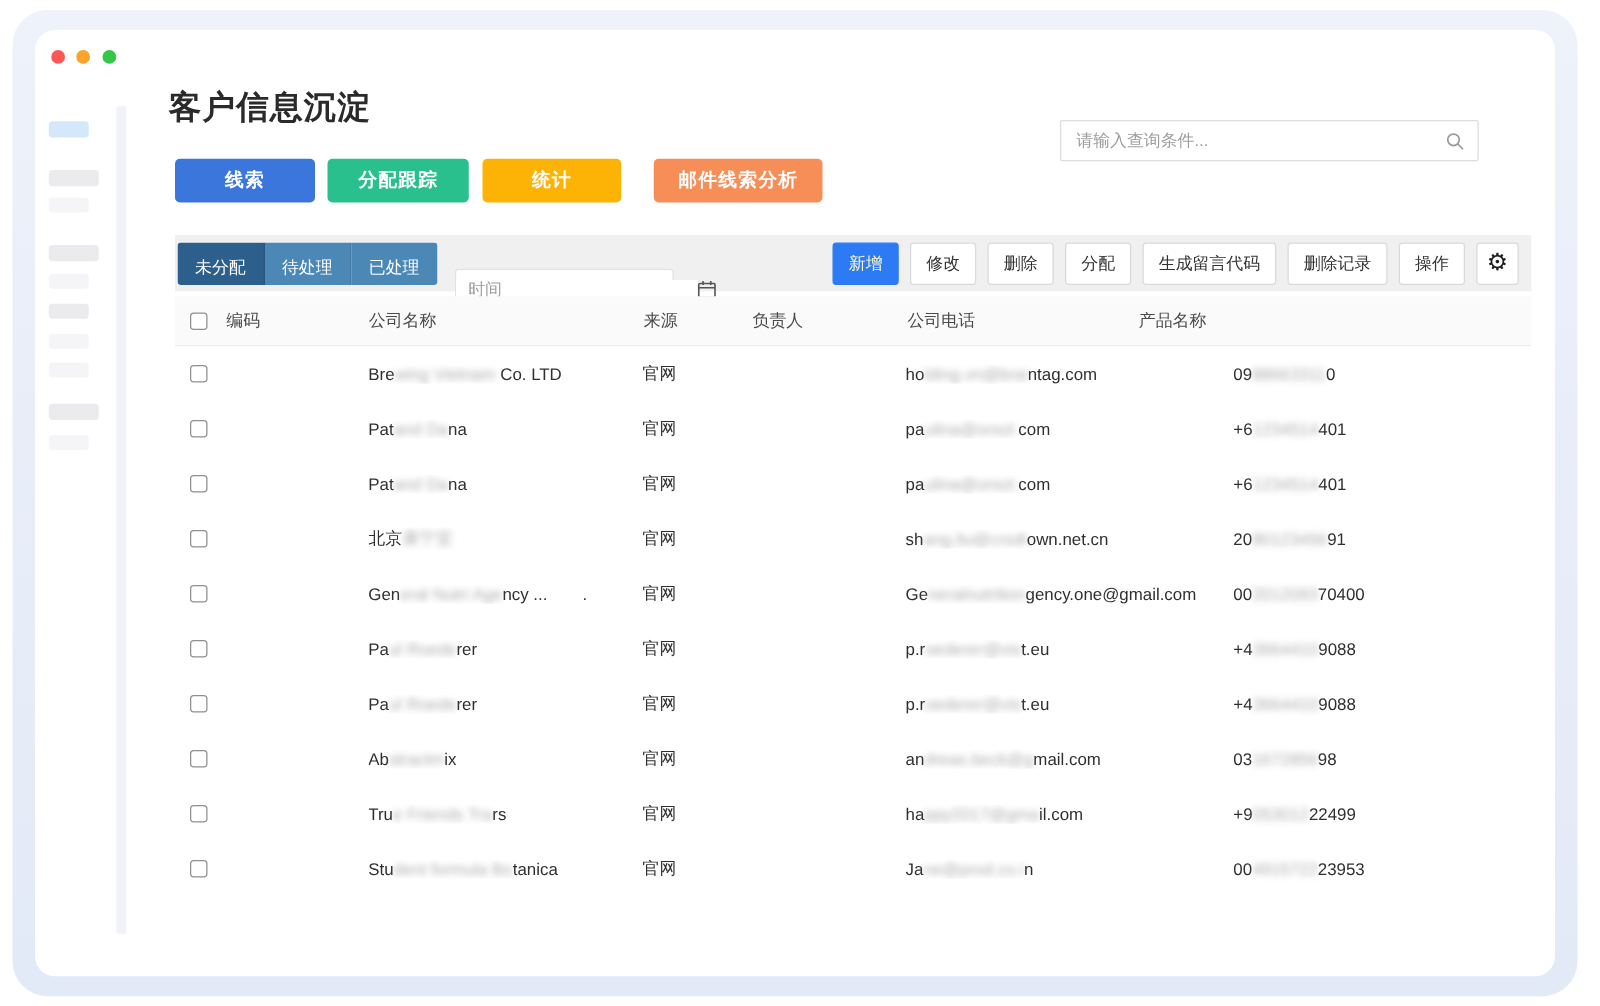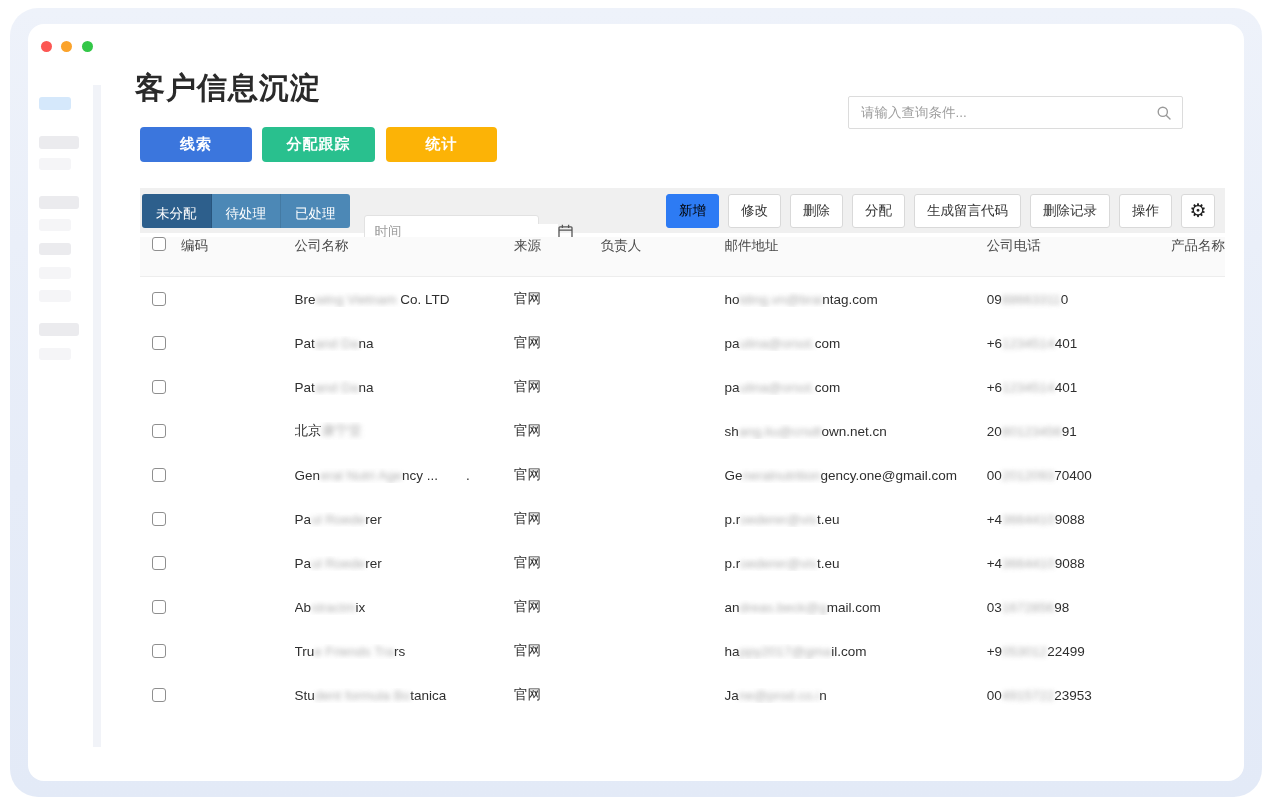--- a/index.html
+++ b/index.html
@@ -17,21 +17,21 @@
   .dot { display:inline-block; width:11px; height:11px; border-radius:50%; margin-right:5px; }
 
   
   .sb-bar { position:absolute; left:11px; height:12px; border-radius:3px; }
   .sb-active { background:#d5e8fb; }
   .sb-dark { background:#ebebee; }
   .sb-light { background:#f5f5f7; }
   .vdivider { position:absolute; left:65px; top:61px; width:8px; height:662px; background:#f1f3f8; }
 
   
-  .page-title { position:absolute; left:107px; top:44px; font-size:30px; font-weight:700;
+  .page-title { position:absolute; left:107px; top:44px; font-size:26px; font-weight:700;
     color:#2a2a2a; letter-spacing:1px; }
 
   
   .search { position:absolute; left:820px; top:72px; width:335px; height:33px;
     border:1px solid #dcdcdc; border-radius:2px; background:#fff; display:flex; align-items:center; }
   .search input { flex:1; border:none; outline:none; font-size:13.5px; padding:0 8px 0 12px;
     color:#333; background:transparent; font-family:inherit; }
   .search input::placeholder { color:#9e9e9e; }
   .search .sicon { margin-right:10px; display:flex; cursor:pointer; }
 
@@ -55,26 +55,26 @@
   .dateinput { margin-left:14px; width:175px; height:34px; background:#fff;
     border:1px solid #e2e2e2; border-radius:3px; display:flex; align-items:center;margin-top:42px; }
   .dateinput input { flex:1; border:none; outline:none; font-size:13.5px; padding:0 6px 0 10px;
     color:#333; font-family:inherit; }
   .dateinput input::placeholder { color:#9e9e9e; }
   .dateinput .cicon { margin-right:9px; display:flex; cursor:pointer; }
   .tb-actions { margin-left:auto; display:flex; align-items:center; }
   .tbtn { height:34px; padding:0 12px; background:#fff; border:1px solid #d9d9d9;
     border-radius:3px; font-size:13.5px; color:#333; cursor:pointer; margin-left:9px;
     font-family:inherit; white-space:nowrap; }
-  .tbtn.primary { background:#2d7bf4; border-color:#2d7bf4; color:#000000; }
+  .tbtn.primary { background:#2d7bf4; border-color:#2d7bf4; color:#fef9c3; }
   .tbtn.gearbtn { width:34px; padding:0; font-size:19px; line-height:32px; color:#1f1f1f; }
 
   
   .thead { position:absolute; left:112px; top:213px; width:1085px; height:40px;
-    background:#fafafa; border-bottom:1px solid #ededed; display:flex; 
+    background:#fafafa; border-bottom:1px solid #ededed; display:flex; align-items:center;
     font-size:13.5px; color:#4a4a4a; }
   .tbody { position:absolute; left:112px; top:253px; width:1085px; }
   .trow { height:44px; display:flex; align-items:center; font-size:13.5px; color:#2f2f2f; }
   .c-check { width:41px; padding-left:12px; }
   .c-code { width:114px; }
   .c-company { width:220px; white-space:nowrap; overflow:hidden; }
   .c-source { width:87px; }
   .c-owner { width:124px; }
   .c-email { width:263px; white-space:nowrap; overflow:hidden; }
   .c-phone { width:183px; white-space:nowrap; }
@@ -118,20 +118,21 @@
           <circle cx="6.8" cy="6.8" r="4.6" fill="none" stroke="#9a9a9a" stroke-width="1.4"></circle>
           <line x1="10.4" y1="10.4" x2="14" y2="14" stroke="#9a9a9a" stroke-width="1.4" stroke-linecap="round"></line>
         </svg>
       </span>
     </div>
 
     <div class="navbtns">
       <button class="navbtn b0" style="background: rgb(59, 118, 221);">线索</button>
       <button class="navbtn b1" style="background: rgb(41, 192, 142);">分配跟踪</button>
       <button class="navbtn b2" style="background: rgb(252, 179, 6);">统计</button>
+      <button class="navbtn b3" style="background: rgb(247, 142, 88);">邮件线索分析</button>
     </div>
 
     <div class="toolbar">
       <div class="tabs">
         <div class="tab active">未分配</div>
         <div class="tab">待处理</div>
         <div class="tab">已处理</div>
       </div>
       <div class="dateinput">
         <input placeholder="时间" style="">
@@ -157,21 +158,20 @@
     </div>
 
     <div class="thead">
       <div class="c-check">
           <div class="checkbox"></div>
         </div>
       <div class="c-code">编码</div>
       <div class="c-company">公司名称</div>
       <div class="c-source">来源</div>
       <div class="c-owner">负责人</div>
-      <div class="c-email">邮件地址</div>
       <div class="c-phone">公司电话</div>
       <div class="c-product">产品名称</div>
     </div>
 
     <div class="tbody" id="tbody">
         <div class="trow">
           <div class="c-check">
             <div class="checkbox"></div>
           </div>
           <div class="c-code"></div>

